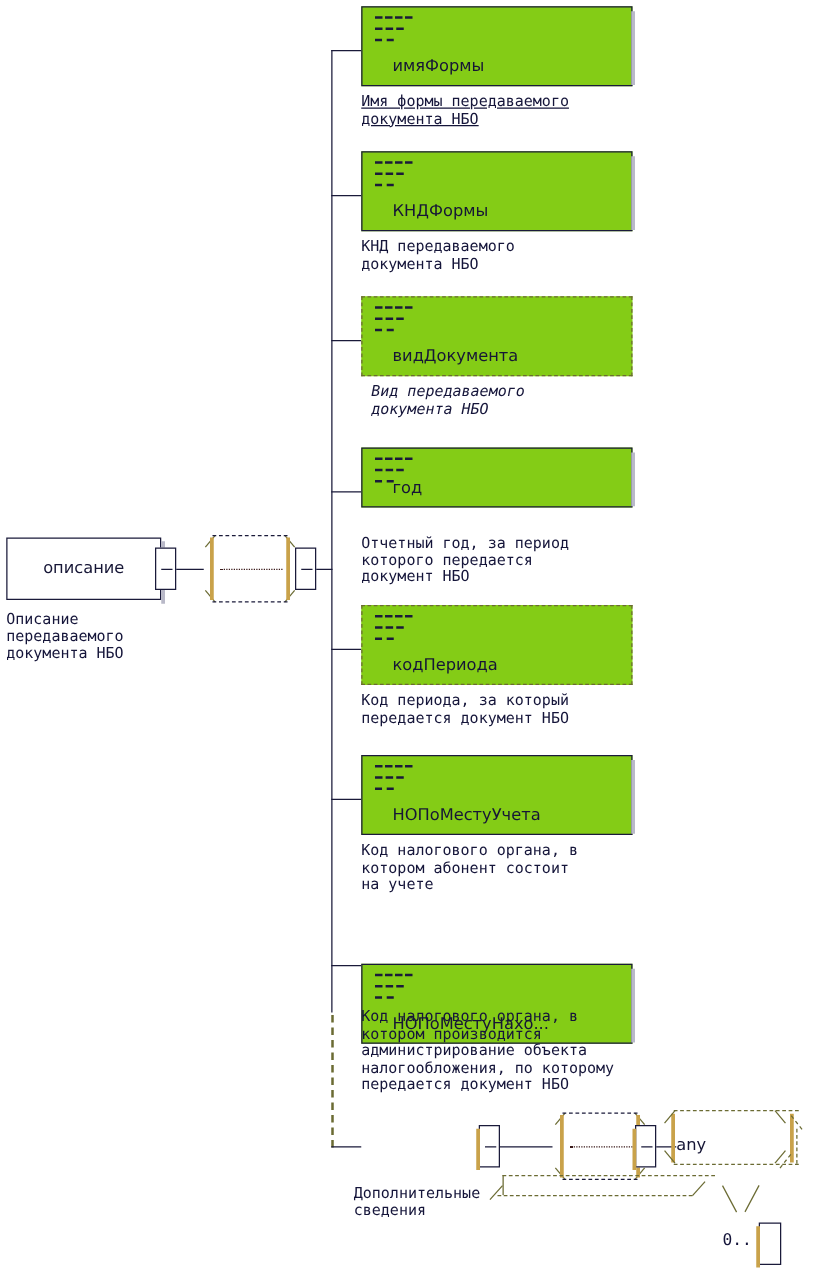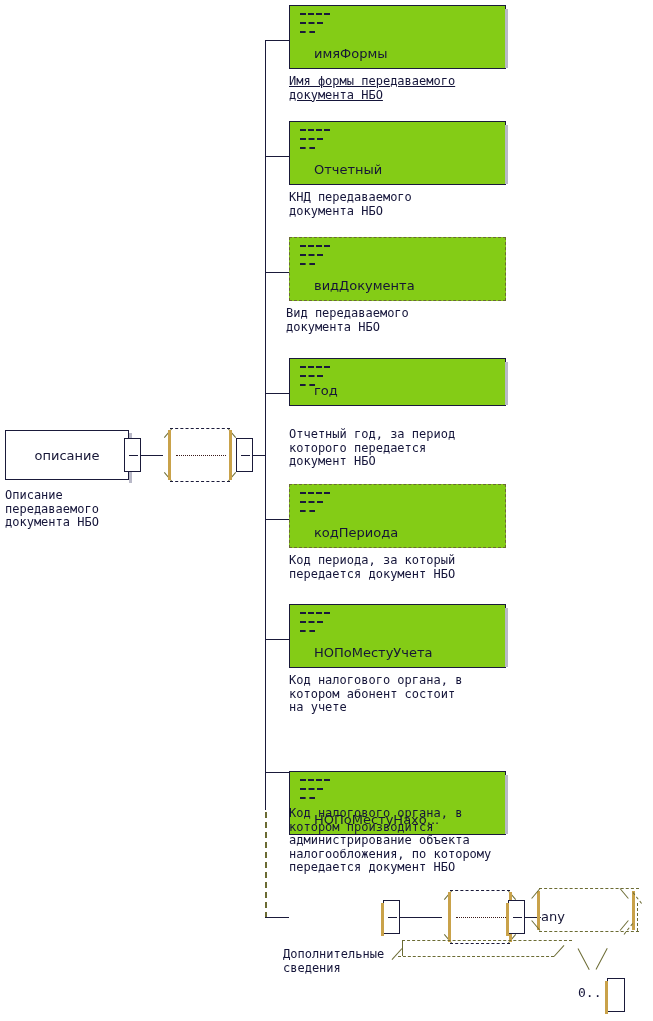--- a/index.html
+++ b/index.html
@@ -286,36 +286,36 @@
   <div class="caption" style="left:289px; top:75px;text-decoration:underline;">Имя формы передаваемого
 документа НБО</div>
 
   <div class="hline" style="left:265px; top:156px; width:24px;"></div>
   <div class="node-box" style="left:289px; top:121px; width:217px; height:64px;">
     <span class="dashlines">
         <i></i>
         <i></i>
         <i></i>
       </span>
-    <span class="node-label">Отчетный</span>
+    <span class="node-label">КНДФормы</span>
     <span class="shadow-r"></span>
   </div>
   <div class="caption" style="left:289px; top:191px;">КНД передаваемого
 документа НБО</div>
 
   <div class="hline" style="left:265px; top:272px; width:24px;"></div>
   <div class="node-box optional" style="left:289px; top:237px; width:217px; height:64px;padding-left:27px;">
     <span class="dashlines">
         <i></i>
         <i></i>
         <i></i>
       </span>
     <span class="node-label">видДокумента</span>
   </div>
-  <div class="caption" style="left:286px; top:307px;">Вид передаваемого
+  <div class="caption" style="left:297px; top:307px;font-style:italic;">Вид передаваемого
 документа НБО</div>
 
   <div class="hline" style="left:265px; top:393px; width:24px;"></div>
   <div class="node-box" style="left:289px; top:358px; width:217px; height:48px;">
     <span class="dashlines">
         <i></i>
         <i></i>
         <i></i>
       </span>
     <span class="node-label">год</span>

